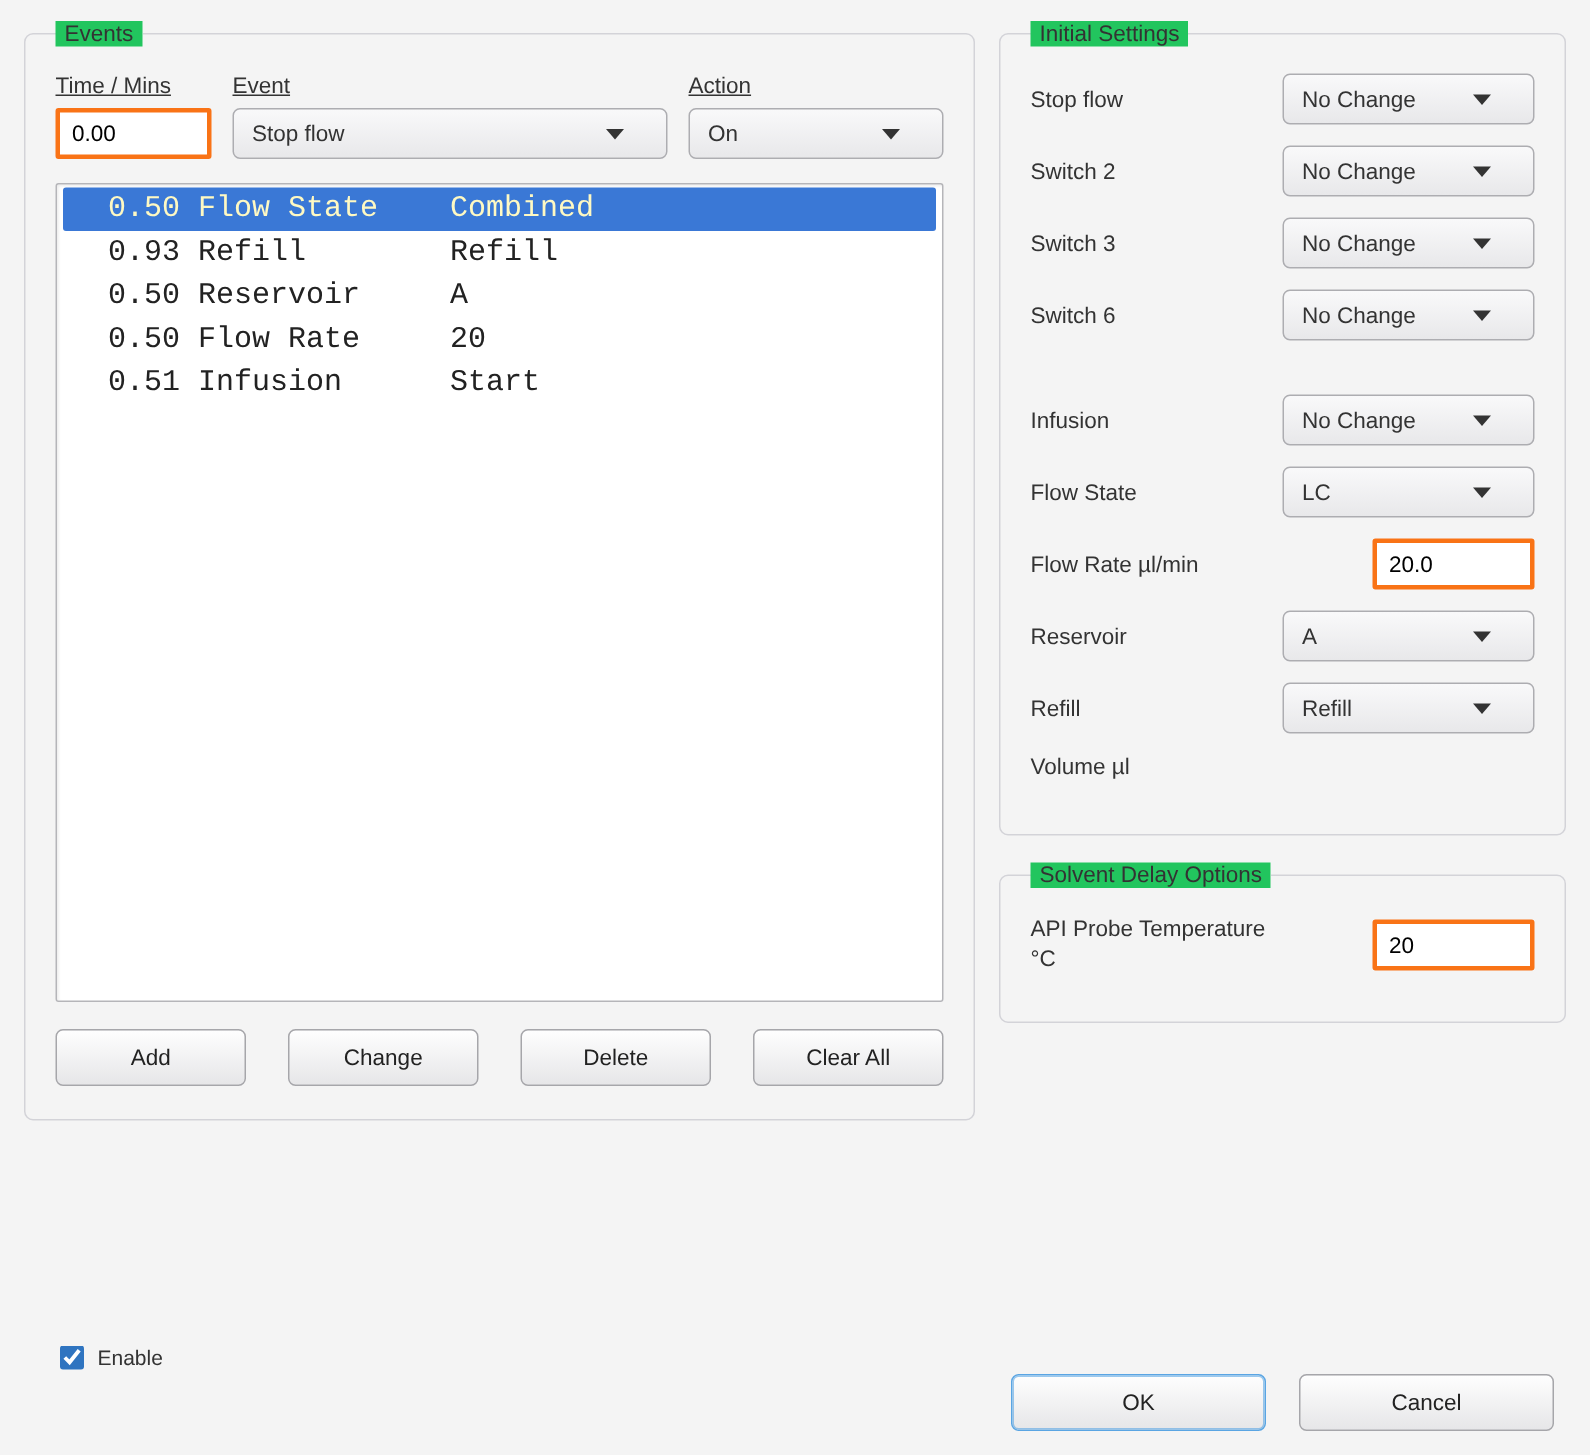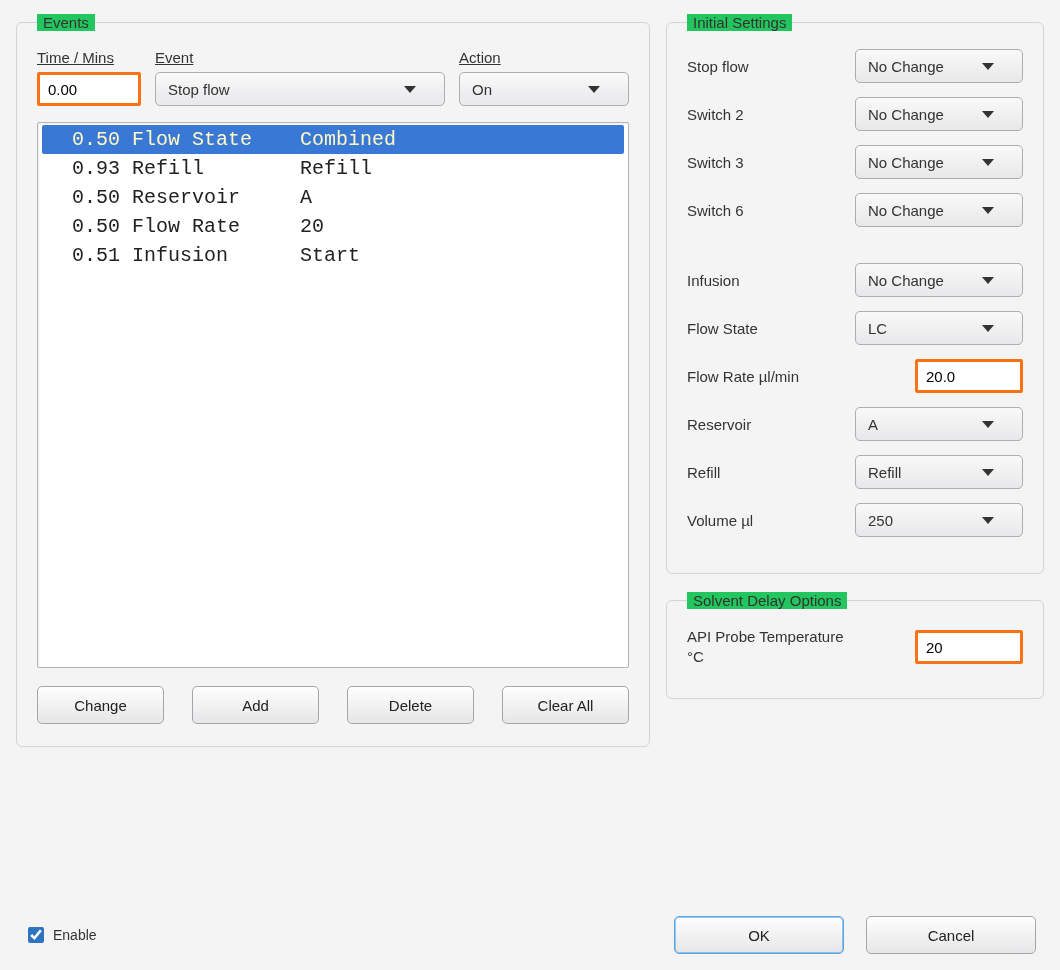--- a/index.html
+++ b/index.html
@@ -153,25 +153,26 @@
   .setting-row .dropdown { flex: 0 0 168px; }
   .setting-row .dropdown .dd-btn { width: 168px; }
   .setting-row input.text {
     width: 108px;
   }
   .spacer { height: 22px; }
 
   
   .footer {
     position: absolute;
-    left: 0; right: 0;
+    left: 12px; right: 0;
     bottom: 16px;
     display: flex;
-    align-items: center;
+    align-items: flex-start;
     padding: 0 24px;
+    flex-direction: column;
   }
   .footer .enable-wrap {
     display: flex;
     align-items: center;
     gap: 6px;
   }
   .footer .enable-wrap input[type=checkbox] {
     width: 16px; height: 16px;
     accent-color: #2f74c0;
   }
@@ -221,22 +222,22 @@
 
       <div class="event-list" id="event-list">
           <div class="event-row selected">  0.50 Flow State    Combined</div>
           <div class="event-row">  0.93 Refill        Refill</div>
           <div class="event-row">  0.50 Reservoir     A</div>
           <div class="event-row">  0.50 Flow Rate     20</div>
           <div class="event-row">  0.51 Infusion      Start</div>
         </div>
 
       <div class="btn-row">
+        <button class="push">Add</button>
         <button class="push">Change</button>
-        <button class="push">Add</button>
         <button class="push">Delete</button>
         <button class="push">Clear All</button>
       </div>
     </fieldset>
   </div>
 
   <div class="right-col">
 
     <fieldset class="group">
       <legend>Initial Settings</legend>
@@ -323,26 +324,20 @@
         <div class="dropdown">
           <div class="dd-btn">
               <span>Refill</span>
               <span class="chev"></span>
             </div>
         </div>
       </div>
 
       <div class="setting-row">
         <label>Volume µl</label>
-        <div class="dropdown">
-          <div class="dd-btn">
-              <span>250</span>
-              <span class="chev"></span>
-            </div>
-        </div>
       </div>
 
     </fieldset>
 
     <fieldset class="group">
       <legend>Solvent Delay Options</legend>
       <div class="setting-row" style="margin-bottom:8px">
         <label style="flex:0 0 160px; line-height:1.35">API Probe Temperature °C</label>
         <input class="text" type="text" value="20" style="">
       </div>

